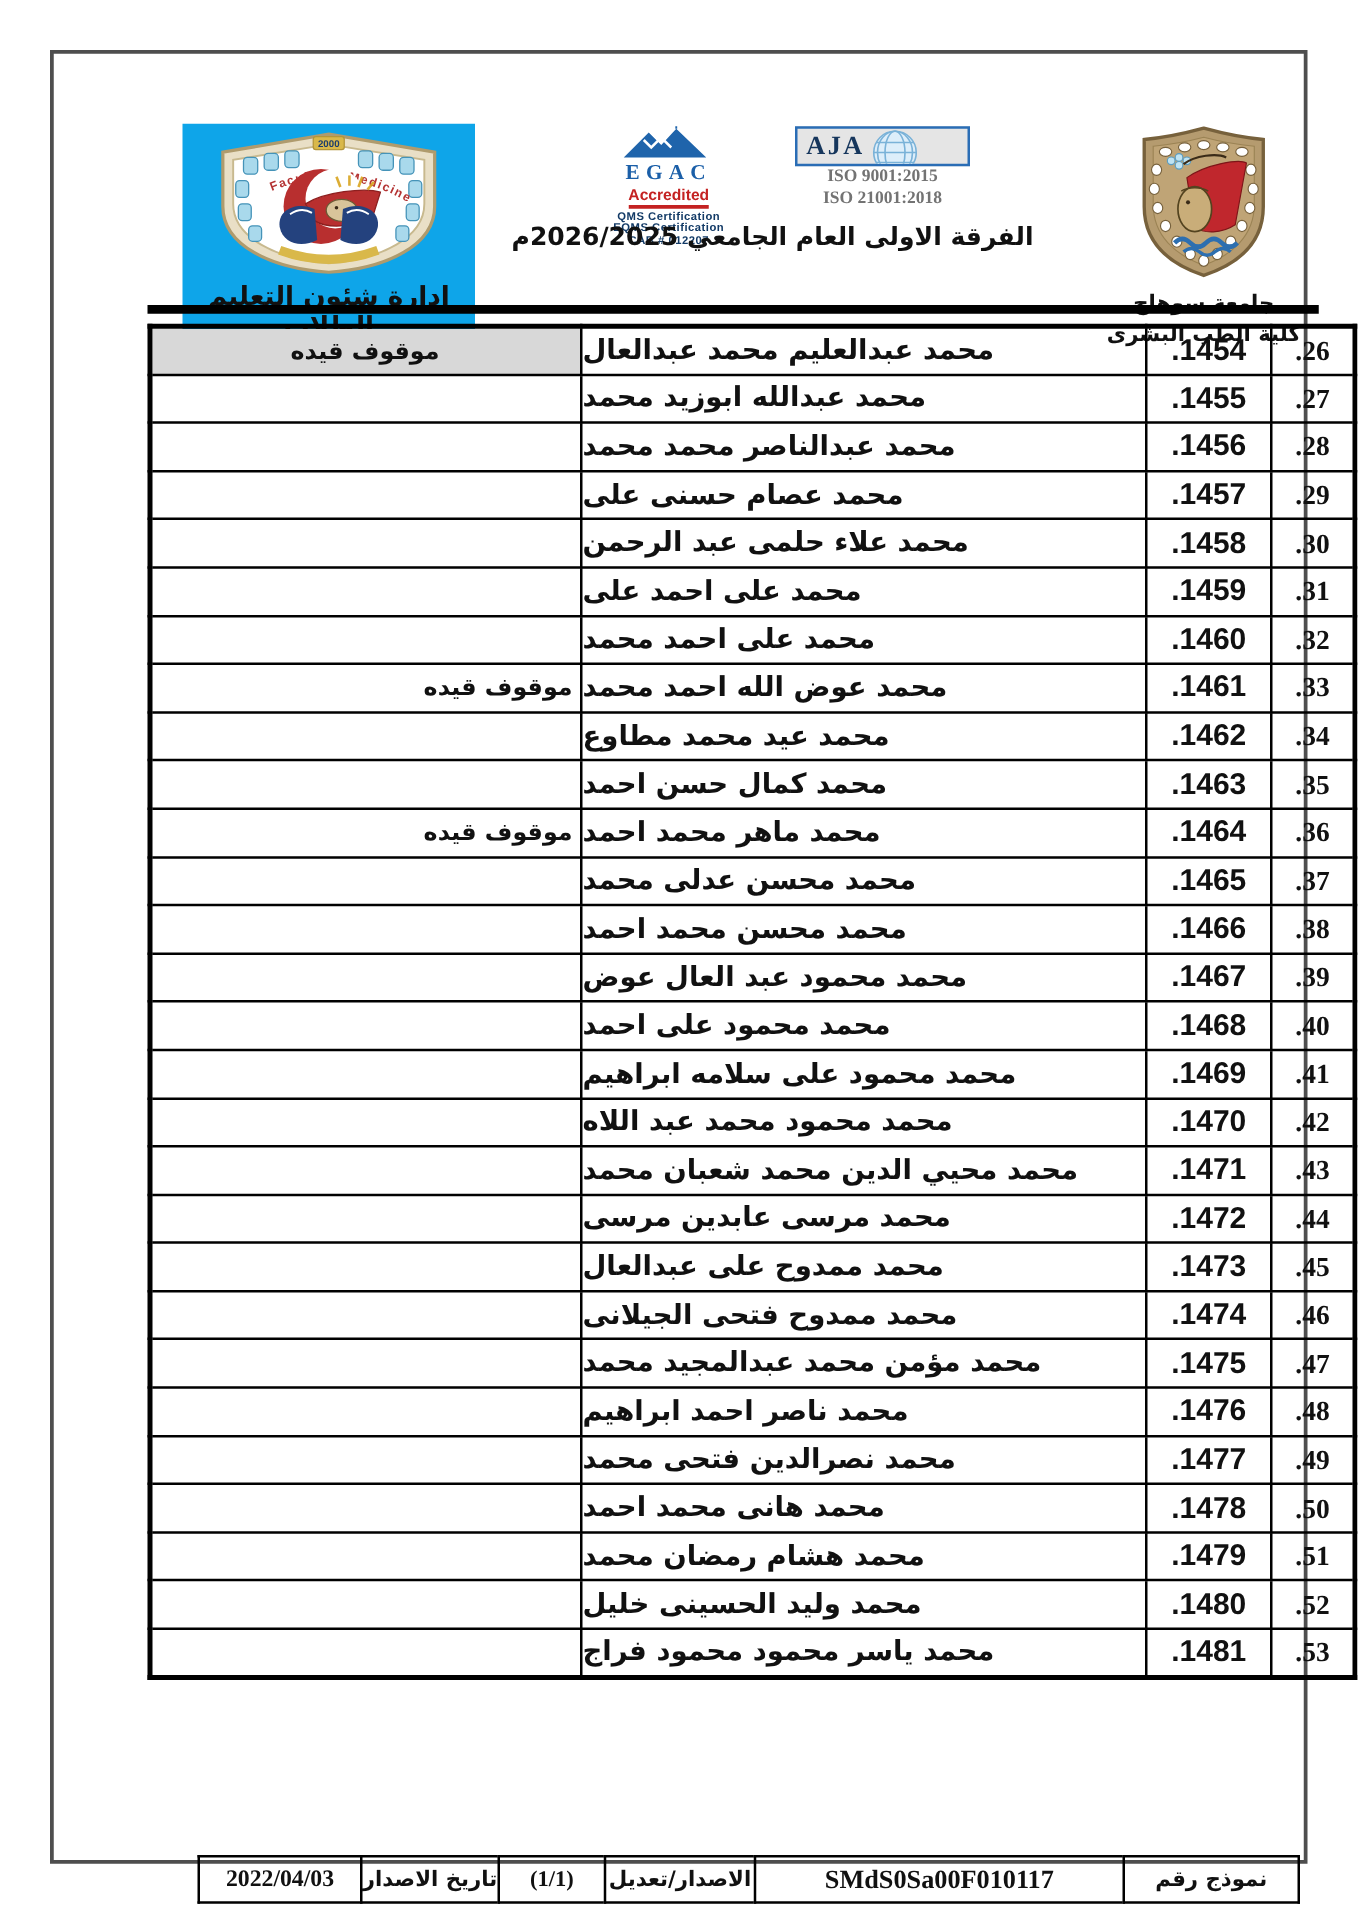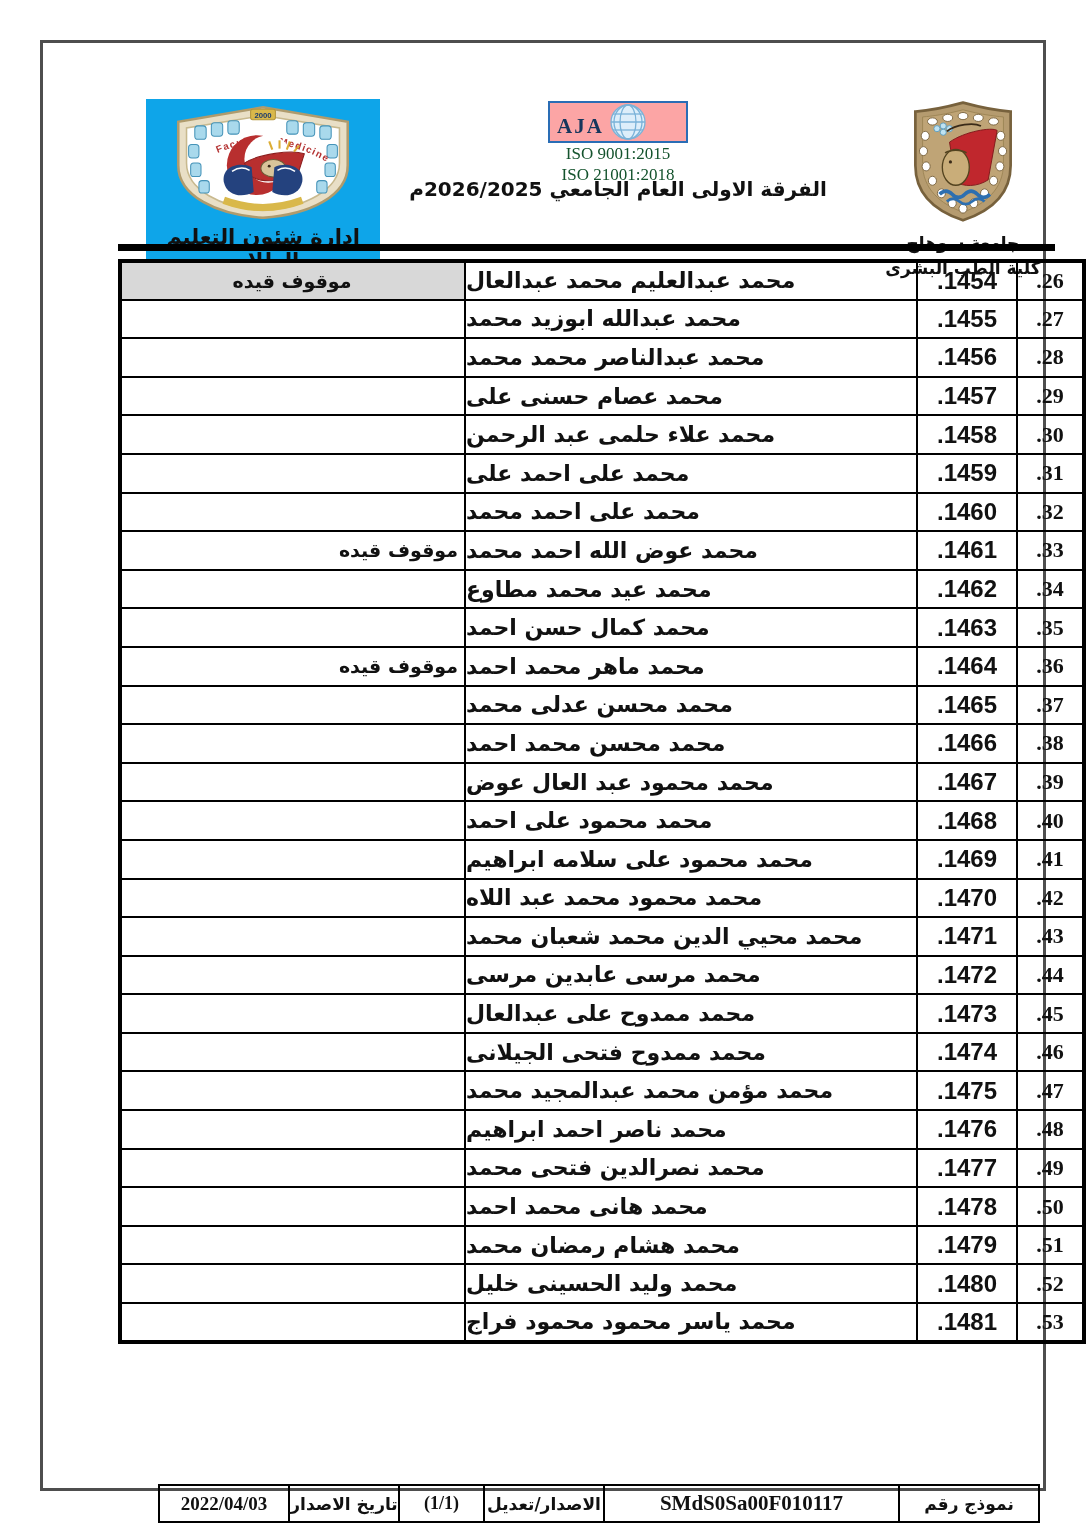--- a/index.html
+++ b/index.html
@@ -26,26 +26,26 @@
   .egac { width:160px; text-align:center; line-height:1.05; }
   .egac-name { font-family:"Liberation Serif", serif; font-weight:bold; font-size:17px;
                letter-spacing:5px; color:#1b5fa8; margin-top:-2px; }
   .egac-accredited { display:inline-block; color:#c42222; font-weight:bold; font-size:12.5px;
                border-bottom:3px solid #c42222; padding-bottom:1px; margin:1px 0 2px 0;
                font-family:"Liberation Sans", sans-serif; }
   .egac-line { font-size:9px; font-weight:bold; color:#123a66;
                font-family:"Liberation Sans", sans-serif; letter-spacing:0.4px; }
 
   .aja { width:150px; text-align:center; }
-  .aja-box { position:relative; width:140px; height:42px; margin:0 auto;
-             border:2px solid #2a6db5; background:#fca5a5; overflow:hidden; }
+  .aja-box { position:relative; width:140px; height:32px; margin:0 auto;
+             border:2px solid #2a6db5; background:#e5e5e5; overflow:hidden; }
   .aja-name { position:absolute; left:7px; bottom:2px; font-family:"Liberation Serif", serif;
               font-weight:bold; font-size:21px; letter-spacing:2px; color:#16365c; }
-  .aja-iso { font-family:"Liberation Serif", serif; font-weight:normal; font-size:17px;
-             color:#14532d; line-height:1.15; margin-top:1px; }
+  .aja-iso { font-family:"Liberation Serif", serif; font-weight:bold; font-size:14px;
+             color:#737373; line-height:1.15; margin-top:1px; }
 
   .doc-title { font-size:26px; font-weight:bold; margin-top:4px; direction:rtl; }
   .doc-subtitle { font-size:20px; font-weight:bold; margin-top:6px; direction:rtl; }
 
   .right-uni { position:absolute; left:830px; top:56px; width:180px; text-align:center; }
   .right-uni-caption { font-size:17px; font-weight:bold; line-height:1.45; margin-top:4px; direction:rtl; }
 
   .thick-rule { position:absolute; left:75px; top:201px; width:937px; height:7px; background:#000; }
 
   
@@ -123,20 +123,32 @@
       <path d="M52 76 C50 62 66 56 79 62 L81 86 C70 92 55 90 52 76 Z" fill="#24427e"></path>
       <path d="M128 76 C130 62 114 56 101 62 L99 86 C110 92 125 90 128 76 Z" fill="#24427e"></path>
       <path d="M60 66 C66 62 72 62 77 65 M104 65 C109 62 115 62 121 66" stroke="#ffffff" stroke-width="1.4" fill="none"></path>
       <path d="M52 94 Q90 108 128 94" stroke="#d9b84a" stroke-width="7" fill="none"></path>
     </svg>
     <div class="left-admin-caption">إدارة شئون التعليم الطلاب</div>
   </div>
 
   <div class="center-col">
     <div class="cert-row">
+      <div class="egac">
+        <svg width="92" height="26" viewBox="0 0 92 26">
+          <polygon points="10,25 30,5 40,15 52,2 76,25" fill="#1f64ab"></polygon>
+          <polyline points="26,11 32,17 40,9 48,17" fill="none" stroke="#ffffff" stroke-width="2"></polyline>
+          <line x1="52" y1="2" x2="52" y2="-2" stroke="#1f64ab" stroke-width="1.5"></line>
+        </svg>
+        <div class="egac-name">EGAC</div>
+        <div class="egac-accredited">Accredited</div>
+        <div class="egac-line">QMS Certification</div>
+        <div class="egac-line">EQMS Certification</div>
+        <div class="egac-line">CAB # 012207</div>
+      </div>
       <div class="aja">
         <div class="aja-box">
           <svg width="136" height="38" viewBox="0 0 136 38">
             <g stroke="#7ab2d8" fill="#ddeefa" stroke-width="1.3">
               <circle cx="78" cy="19" r="17"></circle>
               <ellipse cx="78" cy="19" rx="8" ry="17" fill="none"></ellipse>
               <ellipse cx="78" cy="19" rx="14" ry="17" fill="none"></ellipse>
               <line x1="61" y1="19" x2="95" y2="19" fill="none"></line>
               <line x1="63" y1="11" x2="93" y2="11" fill="none"></line>
               <line x1="63" y1="27" x2="93" y2="27" fill="none"></line>

